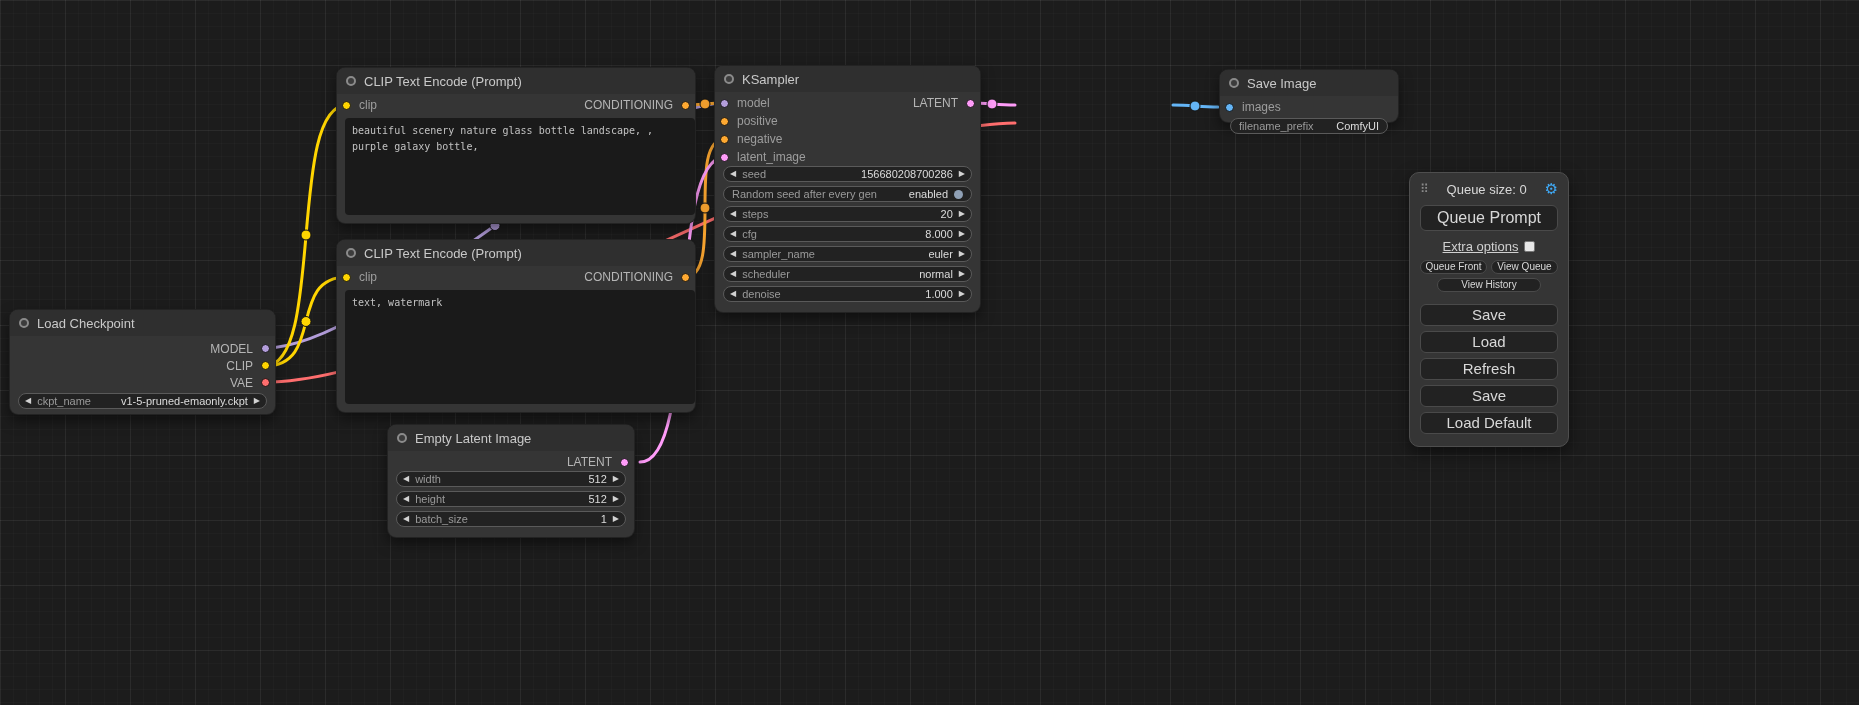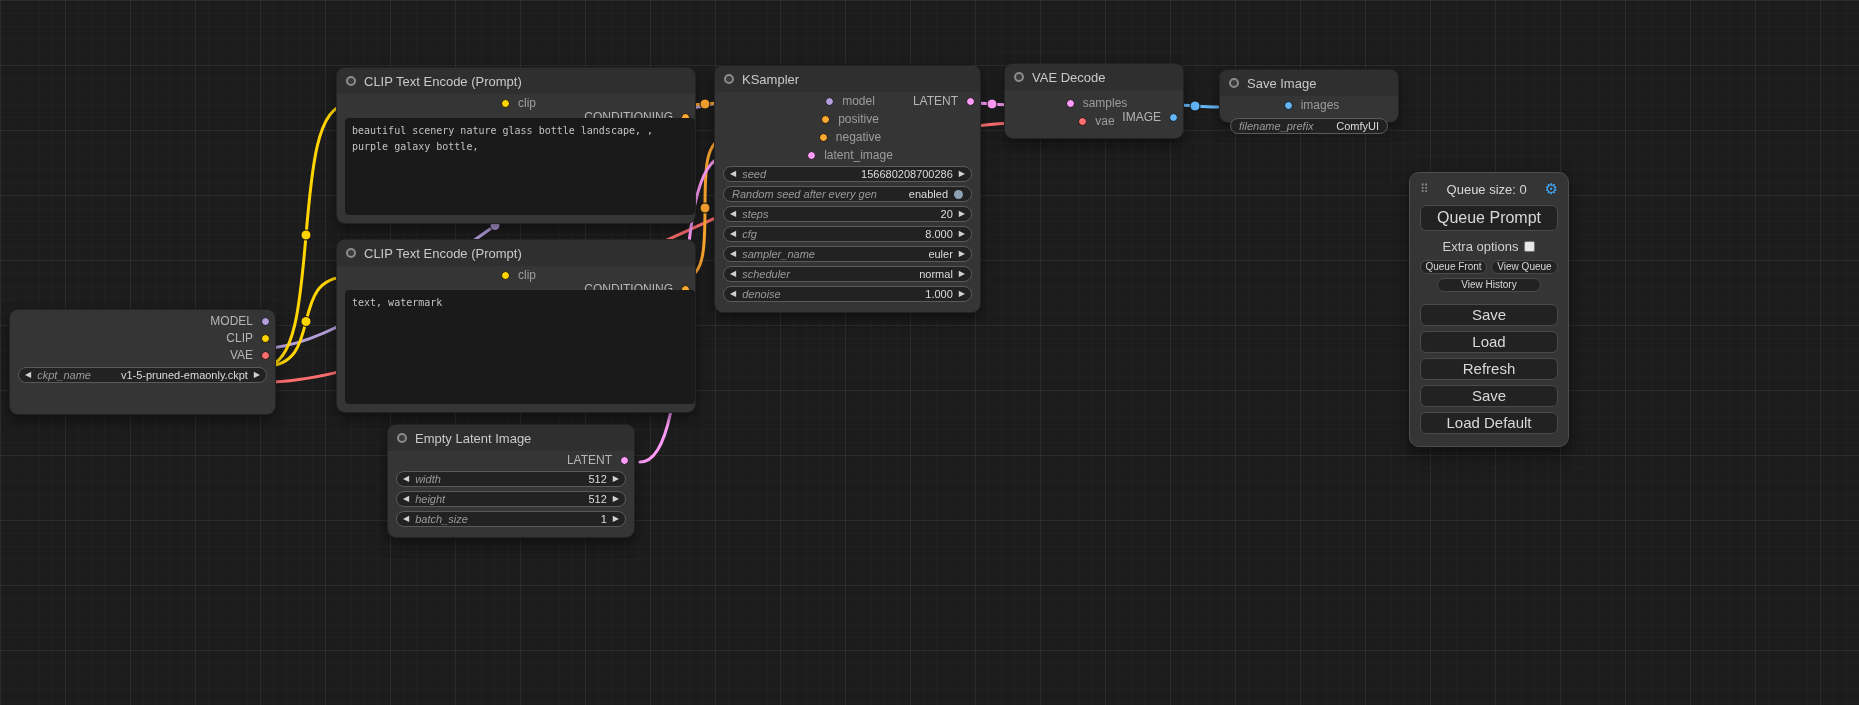--- a/index.html
+++ b/index.html
@@ -14,52 +14,52 @@
       linear-gradient(90deg, rgba(255,255,255,0.02) 1px, transparent 1px);
     background-size:65px 65px, 65px 65px, 13px 13px, 13px 13px; }
   .wires { position:absolute; left:0; top:0; z-index:1; }
   .node { position:absolute; z-index:2; background:#353535; border-radius:8px;
     box-shadow:0 0 0 1px #232323, 0 6px 14px rgba(0,0,0,0.5); }
   .node-title { height:26px; display:flex; align-items:center; gap:8px; padding:0 9px;
     background:#2f2f2f; border-radius:8px 8px 0 0; }
   .title-dot { width:10px; height:10px; border-radius:50%; background:#3c3c3c;
     border:2px solid #8b8b8b; flex:none; }
   .title-text { font-size:13px; color:#c9c9c9; white-space:nowrap; }
-  .prow { display:flex; align-items:center; height:18px;flex-direction:column; }
+  .prow { display:flex; align-items:center; height:18px; }
   .prow17 { height:17px; }
   .pside { display:flex; align-items:center; }
   .pside.right { margin-left:auto; }
   .port-label { font-size:12px; color:#9d9d9d; white-space:nowrap; }
   .pside.right .port-label { color:#b5b5b5; }
   .port-dot { width:9px; height:9px; border-radius:50%; border:1px solid #151515; flex:none; }
   .pside.left .port-dot { margin-left:5px; margin-right:8px; }
   .pside.right .port-dot { margin-left:8px; margin-right:5px; }
   .widget { height:16px; background:#222222; border:1px solid #5a5a5a; border-radius:8px;
     display:flex; align-items:center; margin:0 8px 4px 8px; font-size:11px; white-space:nowrap; }
   .arrow { color:#d2d2d2; font-size:8px; padding:0 6px; line-height:14px; }
-  .w-label { color:#9a9a9a;font-style:italic; }
+  .w-label { color:#9a9a9a; }
   .w-value { margin-left:auto; color:#dcdcdc; }
   .widget.noarrow { padding:0 8px; }
   .toggle-dot { width:9px; height:9px; border-radius:50%; margin-left:6px; flex:none; }
   .textarea { position:absolute; left:8px; right:0; background:#1a1a1a; border-radius:4px;
     color:#c2c2c2; font-family:"DejaVu Sans Mono", monospace; font-size:10px;
     line-height:1.55; padding:5px 7px; overflow:hidden; }
   .menu { position:absolute; left:1409px; top:172px; width:160px; z-index:3;
     background:#353535; border:1px solid #4e4e4e; border-radius:10px;
     padding:6px 10px 12px 10px; box-shadow:0 6px 16px rgba(0,0,0,0.5);
     display:flex; flex-direction:column; }
   .menu-header { display:flex; align-items:center; height:20px; }
   .drag-handle { color:#8a8a8a; font-size:12px; cursor:grab; }
   .queue-size { flex:1; text-align:center; color:#d8d8d8; font-size:13px; }
   .gear { font-size:15px; cursor:pointer; }
   .btn { background:#222222; border:1px solid #4a4a4a; border-radius:6px; color:#d8d8d8;
     text-align:center; cursor:pointer; }
   .btn.qp { margin-top:6px; height:26px; line-height:24px; font-size:16px; }
   .extra { display:flex; align-items:center; justify-content:center; gap:6px; margin-top:8px;
-    color:#d0d0d0; font-size:13px; }
+    color:#d0d0d0; font-size:13px;text-decoration:underline; }
   .checkbox { width:11px; height:11px; background:#e8e8e8; border:1px solid #777;
     border-radius:2px; cursor:pointer; }
   .small-row { display:flex; gap:4px; margin-top:6px; }
   .btn.small { flex:1; font-size:10px; height:14px; line-height:12px; border-radius:8px; }
   .btn.view-history { margin:4px auto 0 auto; width:76%; flex:none; }
   .btn.big { height:22px; line-height:20px; font-size:15px; margin-top:5px; }
   .btn.big.first { margin-top:12px; }
 </style>
 </head>
 <body>
@@ -85,20 +85,24 @@
       <circle cx="640" cy="252.5" r="5" fill="#FF6E6E"></circle>
       <circle cx="705" cy="104" r="5" fill="#FFA931"></circle>
       <circle cx="705" cy="208" r="5" fill="#FFA931"></circle>
       <circle cx="682" cy="309.5" r="5" fill="#FF9CF9"></circle>
       <circle cx="992" cy="104" r="5" fill="#FF9CF9"></circle>
       <circle cx="1195" cy="106" r="5" fill="#64B5F6"></circle>
     </g>
   </svg>
 
   <div class="node" style="left:10px;top:310px;width:265px;height:104px">
+    <div class="node-title">
+      <span class="title-dot"></span>
+      <span class="title-text">Load Checkpoint</span>
+    </div>
     <div style="margin-top:4px">
       <div class="prow prow17">
         <span class="pside right">
           <span class="port-label">MODEL</span>
           <span class="port-dot" style="background-color: rgb(179, 157, 219);"></span>
         </span>
       </div>
       <div class="prow prow17">
         <span class="pside right">
           <span class="port-label">CLIP</span>
@@ -264,44 +268,20 @@
       </div>
       <div class="widget">
         <span class="arrow">◀</span>
         <span class="w-label">denoise</span>
         <span class="w-value">1.000</span>
         <span class="arrow">▶</span>
       </div>
     </div>
   </div>
 
-  <div class="node" style="left:1005px;top:64px;width:178px;height:74px">
-    <div class="node-title">
-      <span class="title-dot"></span>
-      <span class="title-text">VAE Decode</span>
-    </div>
-    <div style="margin-top:6px">
-      <div class="prow">
-        <span class="pside left">
-          <span class="port-dot" style="background-color: rgb(255, 156, 249);"></span>
-          <span class="port-label">samples</span>
-        </span>
-        <span class="pside right">
-          <span class="port-label">IMAGE</span>
-          <span class="port-dot" style="background-color: rgb(100, 181, 246);"></span>
-        </span>
-      </div>
-      <div class="prow">
-        <span class="pside left">
-          <span class="port-dot" style="background-color: rgb(255, 110, 110);"></span>
-          <span class="port-label">vae</span>
-        </span>
-      </div>
-    </div>
-  </div>
 
   <div class="node" style="left:1220px;top:70px;width:178px;height:52px">
     <div class="node-title">
       <span class="title-dot"></span>
       <span class="title-text">Save Image</span>
     </div>
     <div class="prow" style="margin-top:2px">
       <span class="pside left">
         <span class="port-dot" style="background-color: rgb(100, 181, 246);"></span>
         <span class="port-label">images</span>

